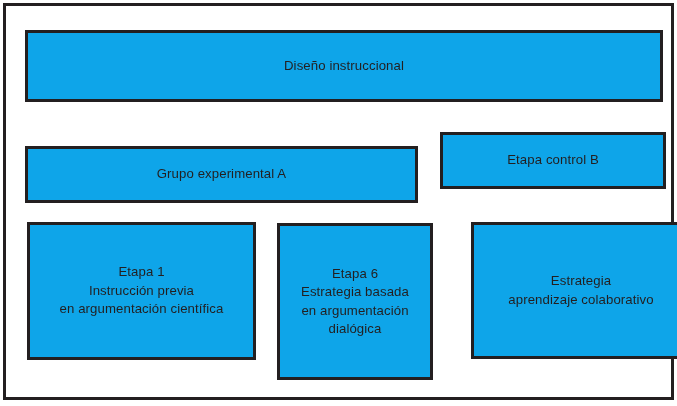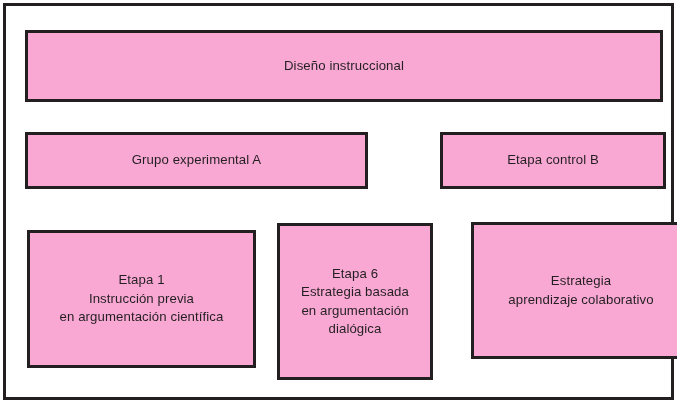--- a/index.html
+++ b/index.html
@@ -23,21 +23,21 @@
     top: 3px;
     width: 671px;
     height: 397px;
     border: 3px solid #231f20;
     box-sizing: border-box;
     background: #ffffff;
   }
   .node-box {
     position: absolute;
     box-sizing: border-box;
-    background: #f9a8d4;
+    background: #0ea5e9;
     border: 3px solid #231f20;
     display: flex;
     align-items: center;
     justify-content: center;
     text-align: center;
   }
   .node-label {
     font-family: "Liberation Sans", sans-serif;
     font-size: 13.2px;
     line-height: 18.5px;
@@ -49,34 +49,34 @@
   
   #box-diseno {
     left: 19px;
     top: 24px;
     width: 638px;
     height: 72px;
   }
   
   #box-grupo-a {
     left: 19px;
-    top: 126px;
-    width: 343px;
+    top: 140px;
+    width: 393px;
     height: 57px;
   }
   #box-grupo-b {
     left: 434px;
     top: 126px;
     width: 226px;
     height: 57px;
   }
   
   #box-etapa-1 {
     left: 21px;
-    top: 224px;
+    top: 216px;
     width: 229px;
     height: 138px;
   }
   #box-etapa-2 {
     left: 271px;
     top: 217px;
     width: 156px;
     height: 157px;
   }
   #box-estrategia-colab {

